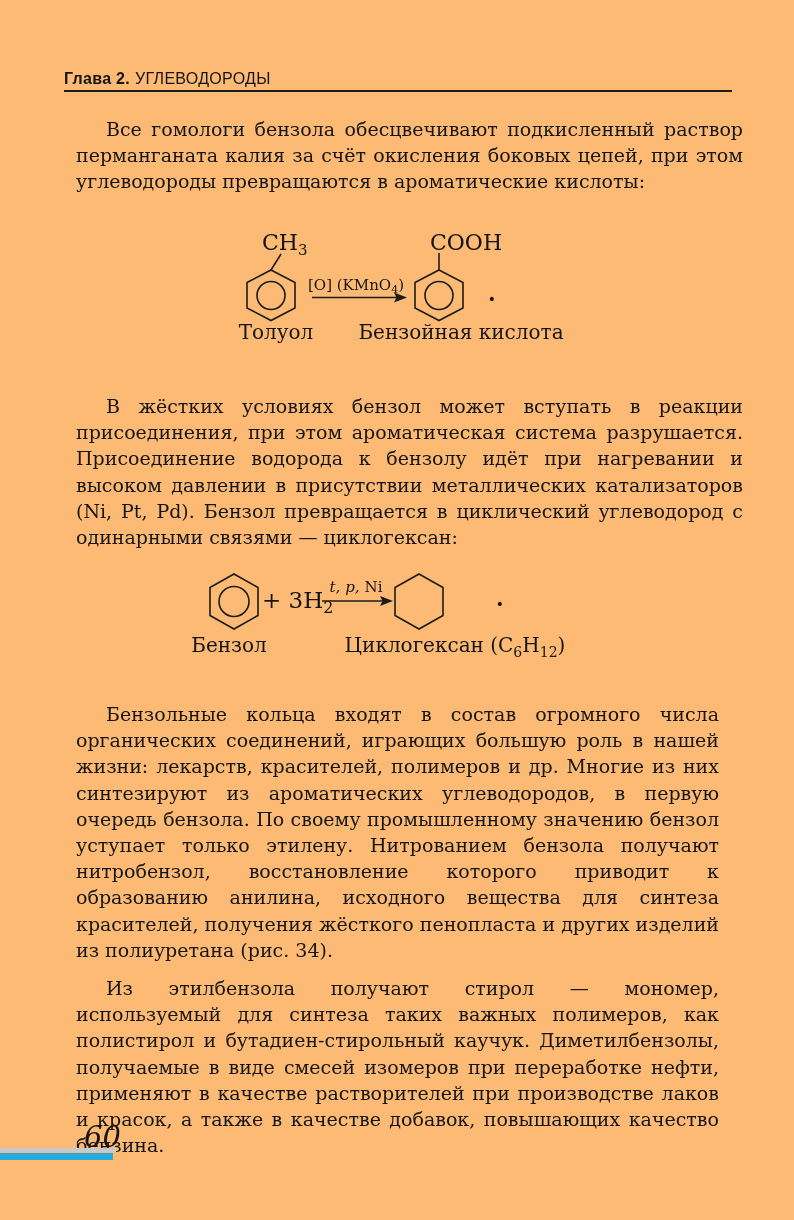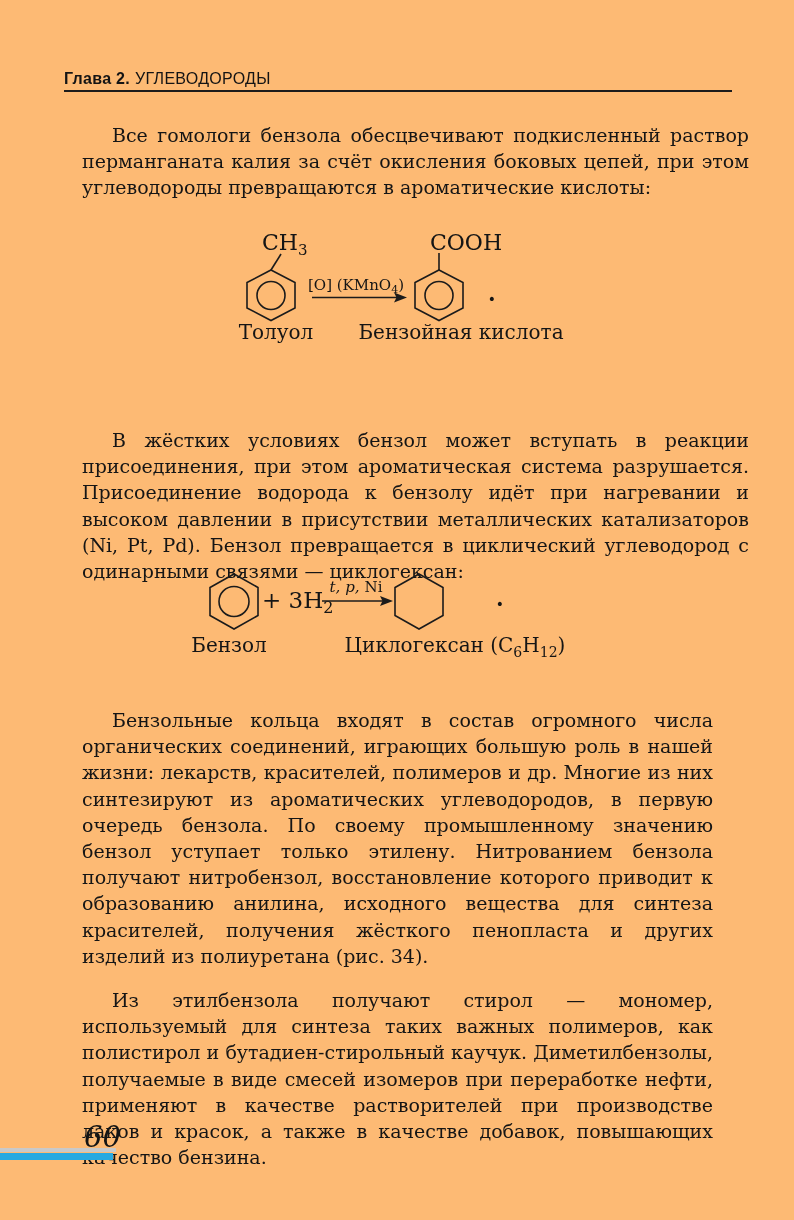--- a/index.html
+++ b/index.html
@@ -30,25 +30,25 @@
     left: 64px; top: 90px;
     width: 668px; height: 2px;
     background: #1c1c1c;
   }
   
   .body-text, .body-flow p {
     font-size: 19px;
     line-height: 26.2px;
     text-align: justify;
     text-indent: 30px;
-    margin: 18px;
+    margin: 12px;
     color: #151515;
   }
   .p1 { position: absolute; left: 64px; top: 104px; width: 667px; }
-  .p2 { position: absolute; left: 64px; top: 409px; width: 667px; }
+  .p2 { position: absolute; left: 64px; top: 381px; width: 667px; }
   .body-flow { position: absolute; left: 64px; top: 689px; width: 667px; }
   
   .diagram { position: absolute; }
   .diagram .bond { stroke: #1b1b1b; stroke-width: 1.6; fill: none; }
   .diagram .arrow-line { stroke: #1b1b1b; stroke-width: 1.5; fill: none; }
   .diagram .arrow-head { fill: #1b1b1b; stroke: none; }
   .diagram text {
     font-family: "DejaVu Serif", "Liberation Serif", serif;
     fill: #151515;
     stroke: none;

